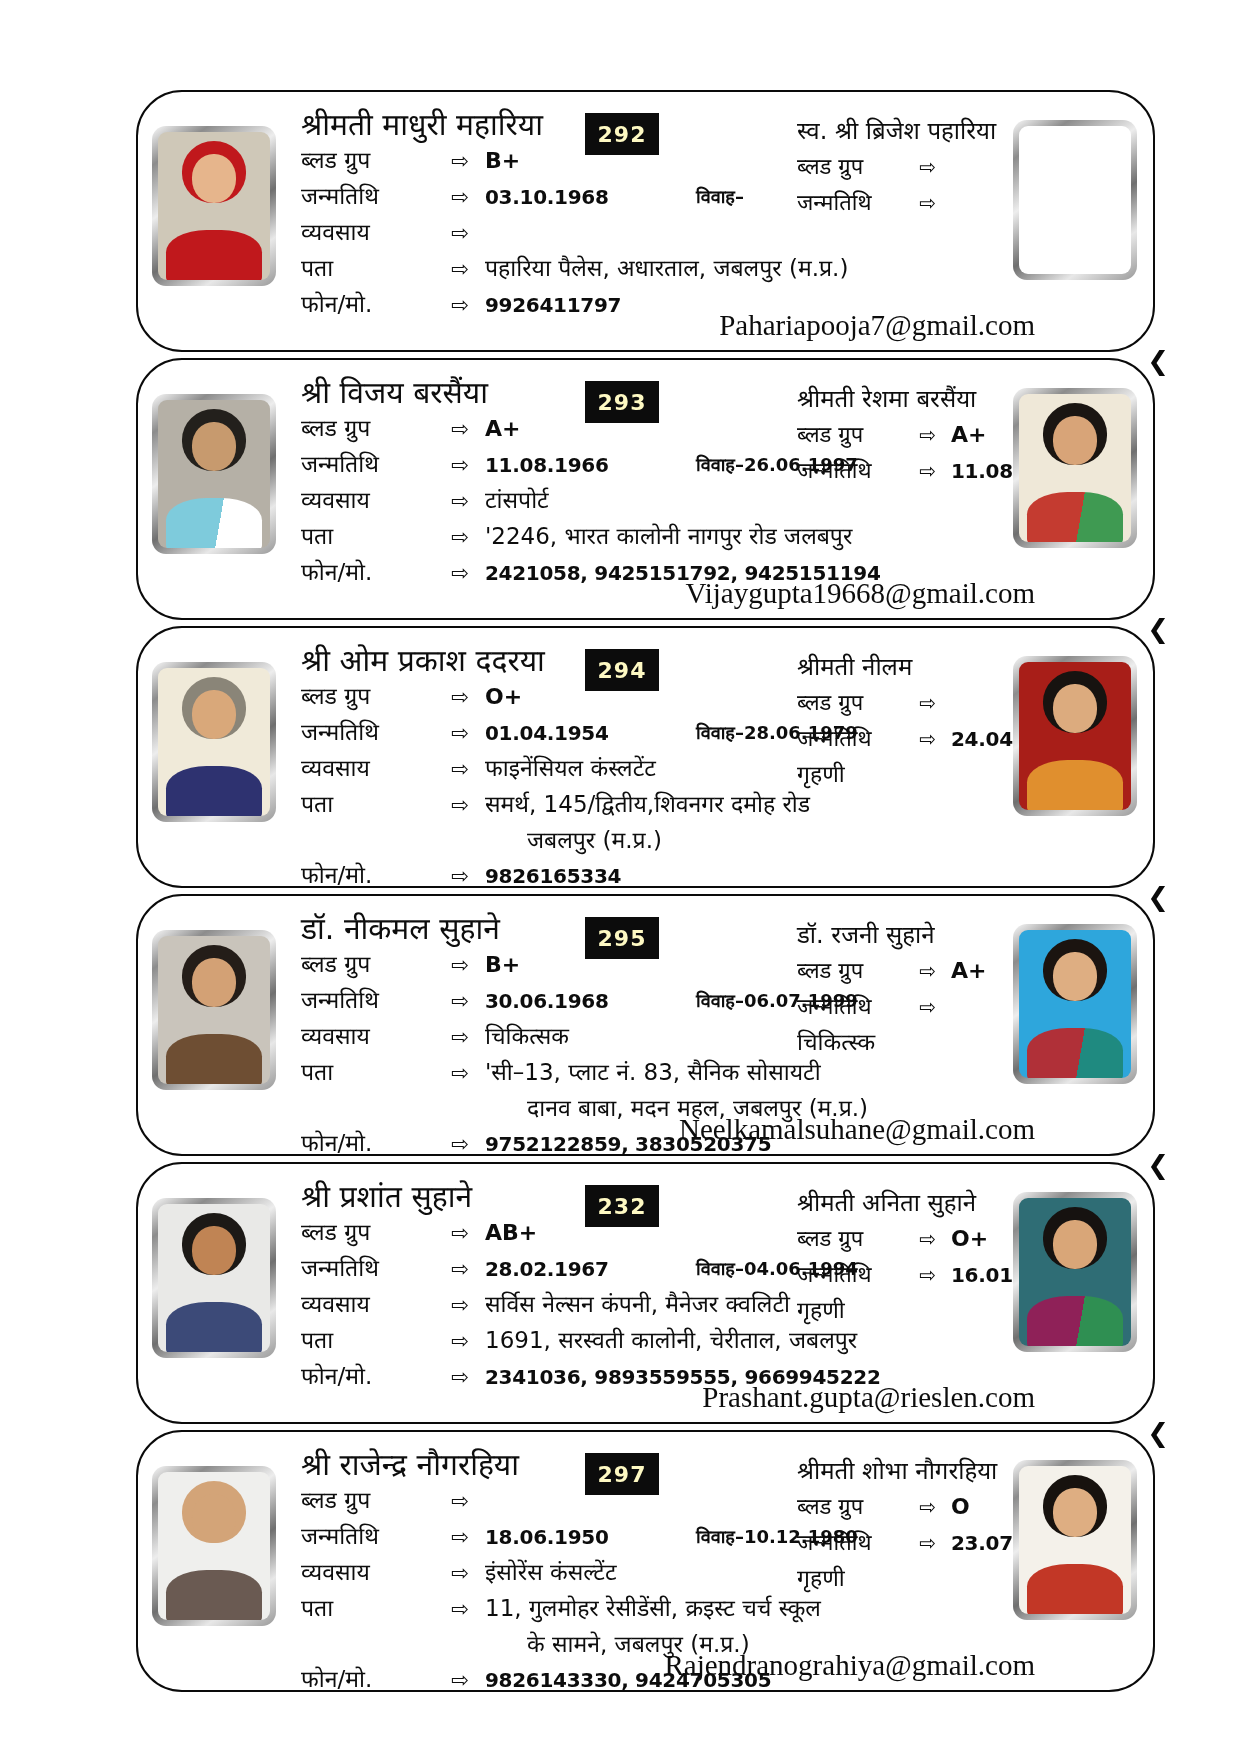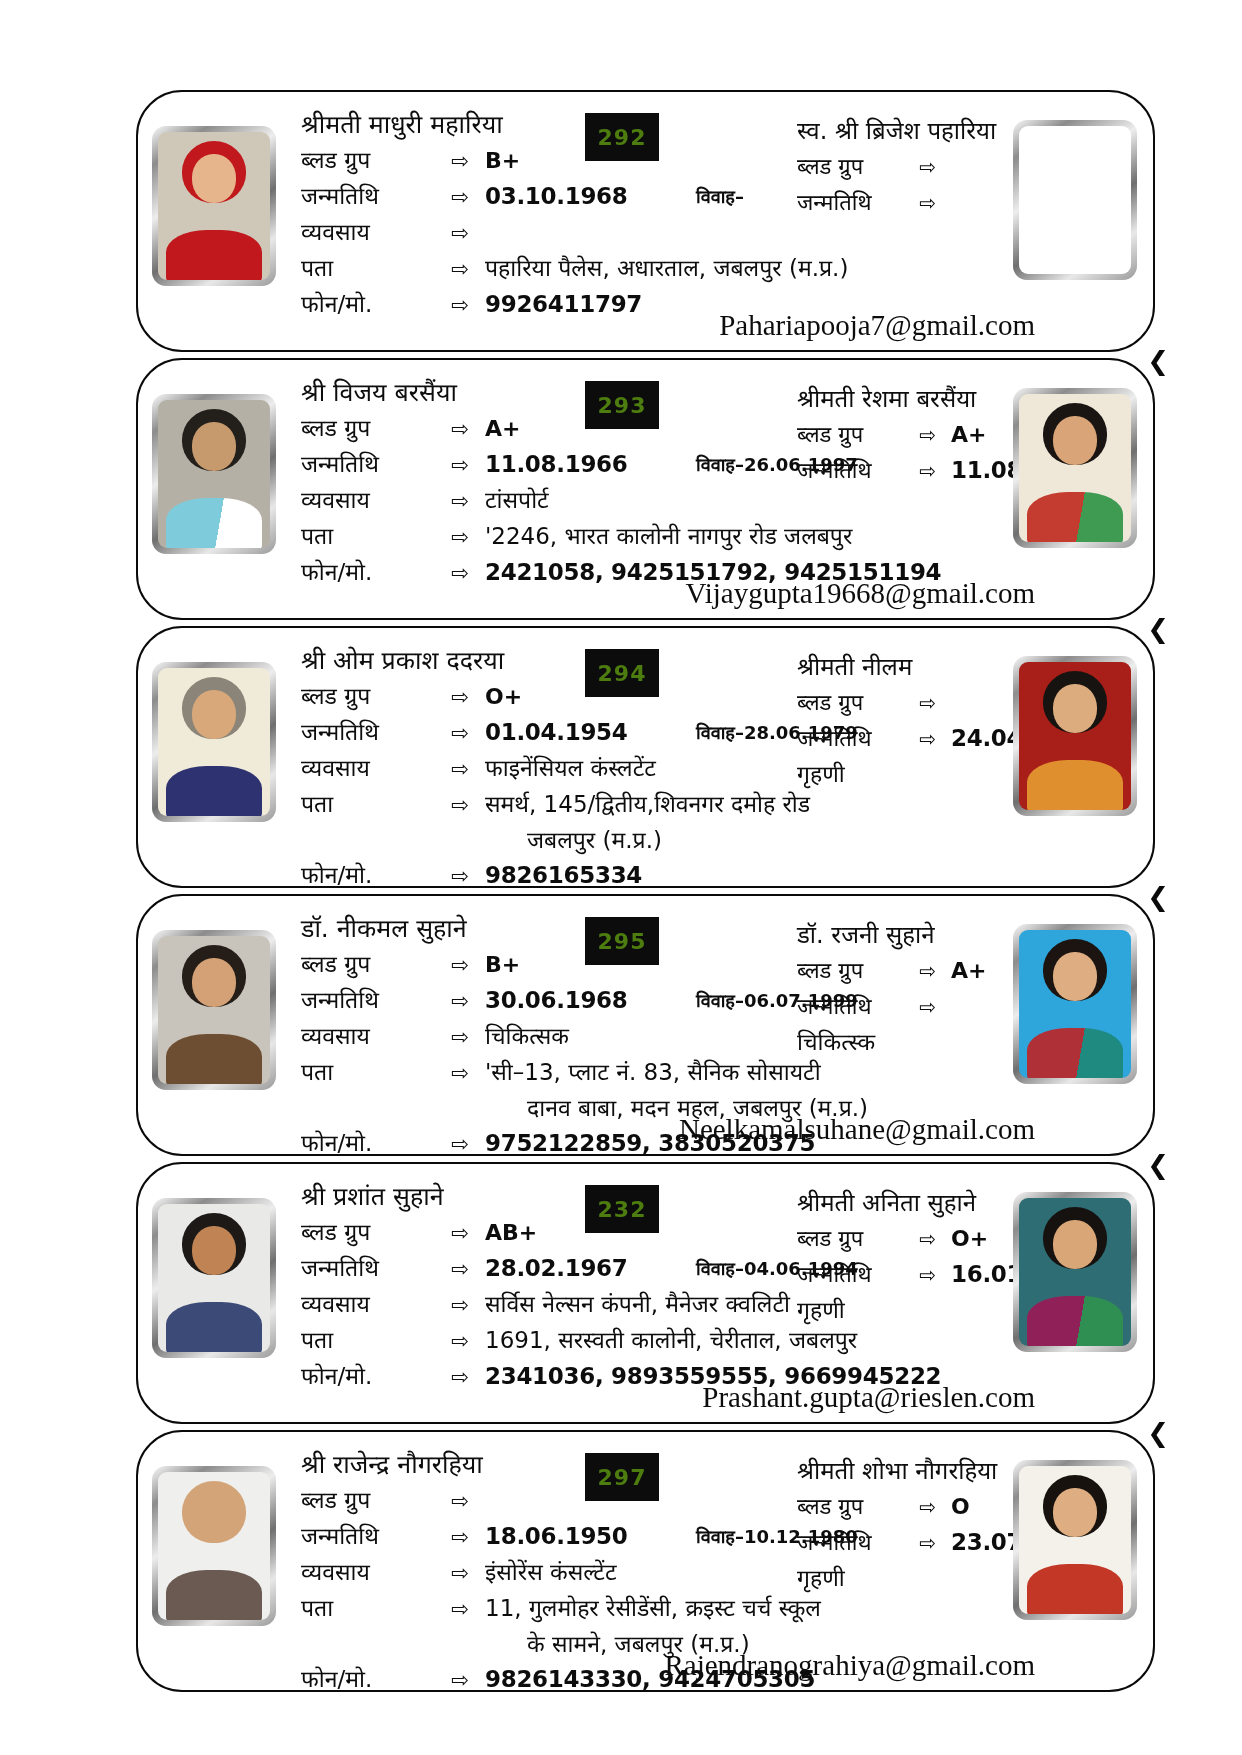--- a/index.html
+++ b/index.html
@@ -36,32 +36,32 @@
   .pleft{left:14px;top:34px;}
   .pright{right:16px;top:28px;}
   .avatar{width:100%;height:100%;border-radius:9px;position:relative;overflow:hidden;background:var(--bg,#ffffff);}
   .avatar .hair{position:absolute;top:6%;left:21%;width:58%;height:42%;border-radius:50% 50% 48% 48%;background:var(--hair,#222);}
   .avatar .face{position:absolute;top:15%;left:30%;width:40%;height:33%;border-radius:48%;background:var(--skin,#d8a87a);}
   .avatar .body{position:absolute;bottom:-2%;left:7%;width:86%;height:36%;border-radius:42% 42% 6px 6px;background:linear-gradient(100deg,var(--cloth,#888) 55%,var(--cloth2,var(--cloth,#888)) 55%);}
   .avatar.empty{background:#ffffff;}
 
   
   .badge{
-    position:absolute;left:447px;top:21px;width:74px;height:48px;
-    background:#0c0c0c;color:#4d7c0f;display:flex;align-items:center;justify-content:center;
+    position:absolute;left:447px;top:21px;width:74px;height:42px;
+    background:#0c0c0c;color:#fef9c3;display:flex;align-items:center;justify-content:center;
     font-size:22px;font-weight:700;letter-spacing:1px;
   }
 
   
   .main{position:absolute;left:163px;top:14px;}
   .row{display:flex;align-items:baseline;line-height:35px;white-space:nowrap;position:relative;}
-  .name{font-size:25px;line-height:37px;white-space:nowrap;font-weight:500;}
+  .name{font-size:30px;line-height:37px;white-space:nowrap;font-weight:500;}
   .lbl{width:150px;font-size:23px;flex:none;}
   .arr{width:34px;font-size:21px;flex:none;}
-  .vnum{font-weight:700;font-size:23px;letter-spacing:-0.3px;}
+  .vnum{font-weight:700;font-size:20px;letter-spacing:-0.3px;}
   .vbg{font-weight:700;font-size:22px;}
   .vhi{font-size:23px;}
   .marriage{position:absolute;left:395px;font-size:18px;font-weight:600;}
   .addr2{padding-left:226px;}
 
   
   .spouse{position:absolute;left:659px;top:22px;}
   .srow{display:flex;align-items:baseline;line-height:35px;white-space:nowrap;position:relative;}
   .sname{font-size:24px;line-height:35px;white-space:nowrap;font-weight:500;}
   .slbl{width:122px;font-size:22px;flex:none;}

